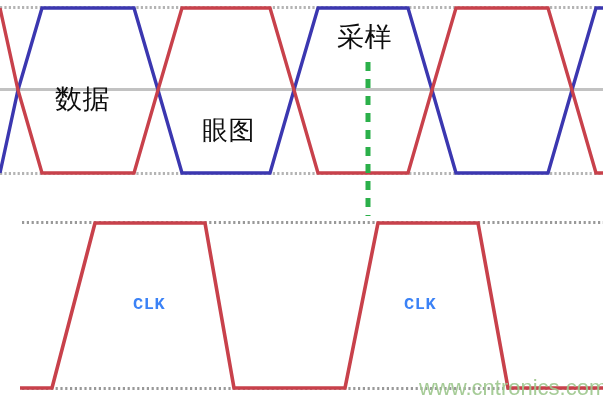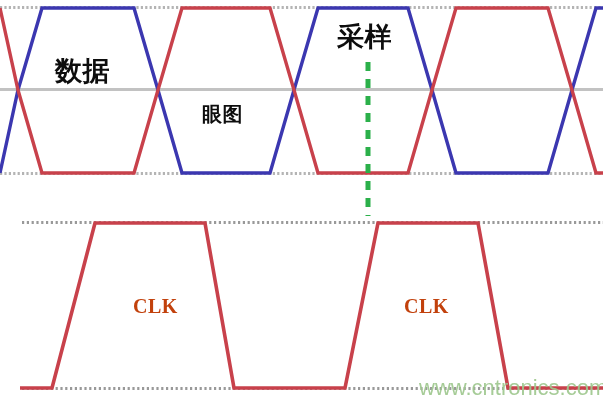--- a/index.html
+++ b/index.html
@@ -19,47 +19,47 @@
     position: absolute;
     left: 0;
     top: 0;
     width: 603px;
     height: 406px;
   }
   .cjk-label {
     position: absolute;
     font-family: "DejaVu Sans", "Liberation Sans", sans-serif;
     color: #0d0d0d;
-    font-weight: 700;
+    font-weight: 400;
     white-space: pre;
     line-height: 1.12;
     letter-spacing: 0.5px;
   }
   #label-data {
     left: 55px;
-    top: 56px;
+    top: 84px;
     font-size: 27px;
   }
   #label-eye-open {
     left: 202px;
     top: 58px;
-    font-size: 20px;
+    font-size: 26px;
     text-align: center;
   }
   #label-sampling {
     left: 337px;
     top: 22px;
     font-size: 27px;
   }
   .clk-label {
     position: absolute;
-    font-family: Liberation Serif, serif;
+    font-family: Liberation Mono, monospace;
     font-weight: bold;
-    font-size: 20px;
-    color: #c2410c;
+    font-size: 17px;
+    color: #3b82f6;
     letter-spacing: 0.5px;
     white-space: pre;
   }
   #label-clk-1 { left: 133px; top: 295px; }
   #label-clk-2 { left: 404px; top: 295px; }
   #watermark {
     position: absolute;
     left: 419px;
     top: 375px;
     font-family: "Liberation Sans", "DejaVu Sans", sans-serif;

